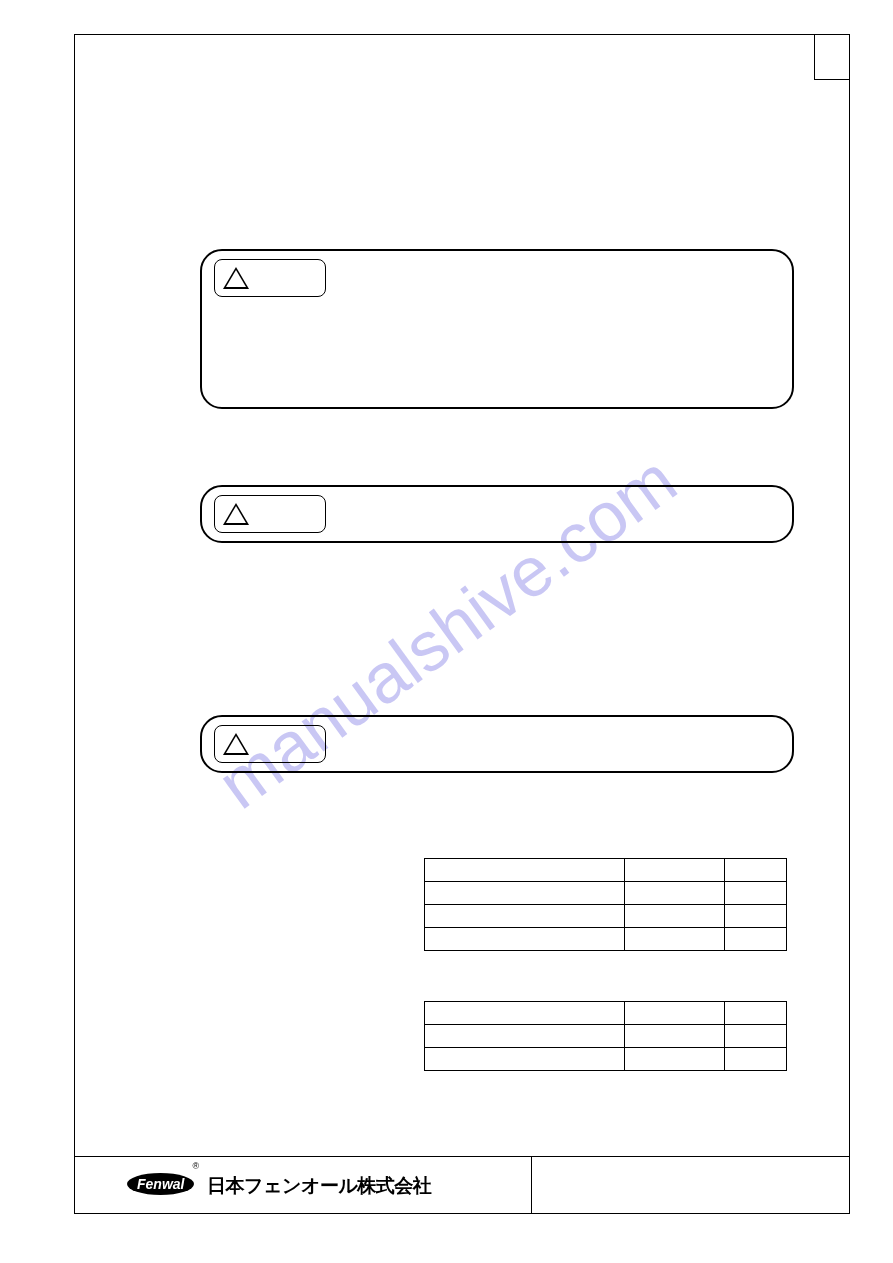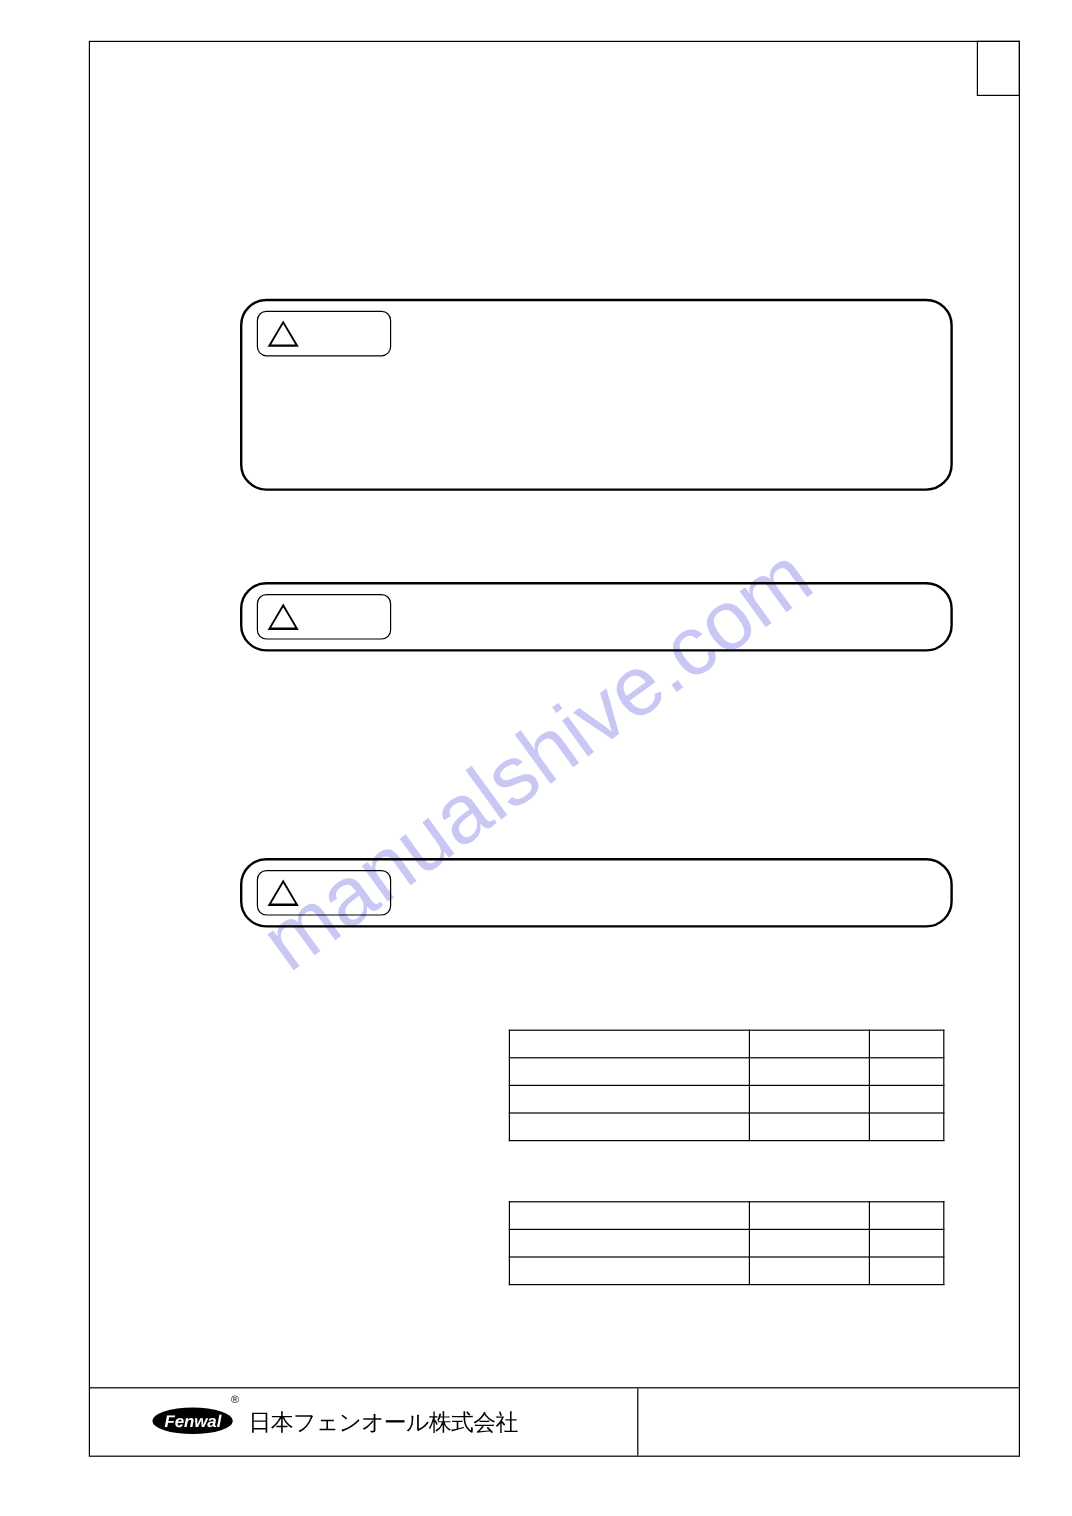--- a/index.html
+++ b/index.html
@@ -17,21 +17,21 @@
   .table1 { left: 349px; top: 823px; }
   .table2 { left: 349px; top: 966px; }
   .data-table td, .data-table th { border: 1px solid #000; height: 23px; }
   .c1 { width: 200px; } .c2 { width: 100px; } .c3 { width: 62px; }
   .tc1 { width: 200px; } .tc2 { width: 100px; } .tc3 { width: 62px; }
   .footer-line { position: absolute; bottom: 56px; left: 0; right: 0; border-top: 1.5px solid #000; }
   .footer-sep { position: absolute; bottom: 0; left: 456px; width: 0; height: 56px; border-left: 1.5px solid #000; }
   .fenwal-logo { position: absolute; bottom: 14px; left: 52px; display: flex; align-items: flex-start; gap: 8px; }
   .fenwal-pill { background: #000; color: #fff; font-style: italic; font-weight: bold; font-size: 14px; padding: 3px 10px 3px 10px; border-radius: 50% / 50%; display: inline-block; }
   .fenwal-reg { font-size: 9px; vertical-align: top; display: inline-block; margin-left: -2px; margin-top: -12px; }
-  .fenwal-jp { font-weight: normal; font-size: 19px; letter-spacing: -0.5px; }
+  .fenwal-jp { font-weight: bold; font-size: 19px; letter-spacing: -0.5px; }
   .watermark { position: absolute; left: 50%; top: 50%; transform: translate(-50%, -50%) rotate(-36deg); font-size: 70px; color: rgba(88, 80, 220, 0.32); font-family: "Segoe UI", Arial, sans-serif; font-weight: 400; white-space: nowrap; pointer-events: none; user-select: none; }
 </style>
 </head>
 <body>
 
 <div class="watermark">manualshive.com</div>
 
 <div class="page-border">
   <div class="corner-box"></div>
 

